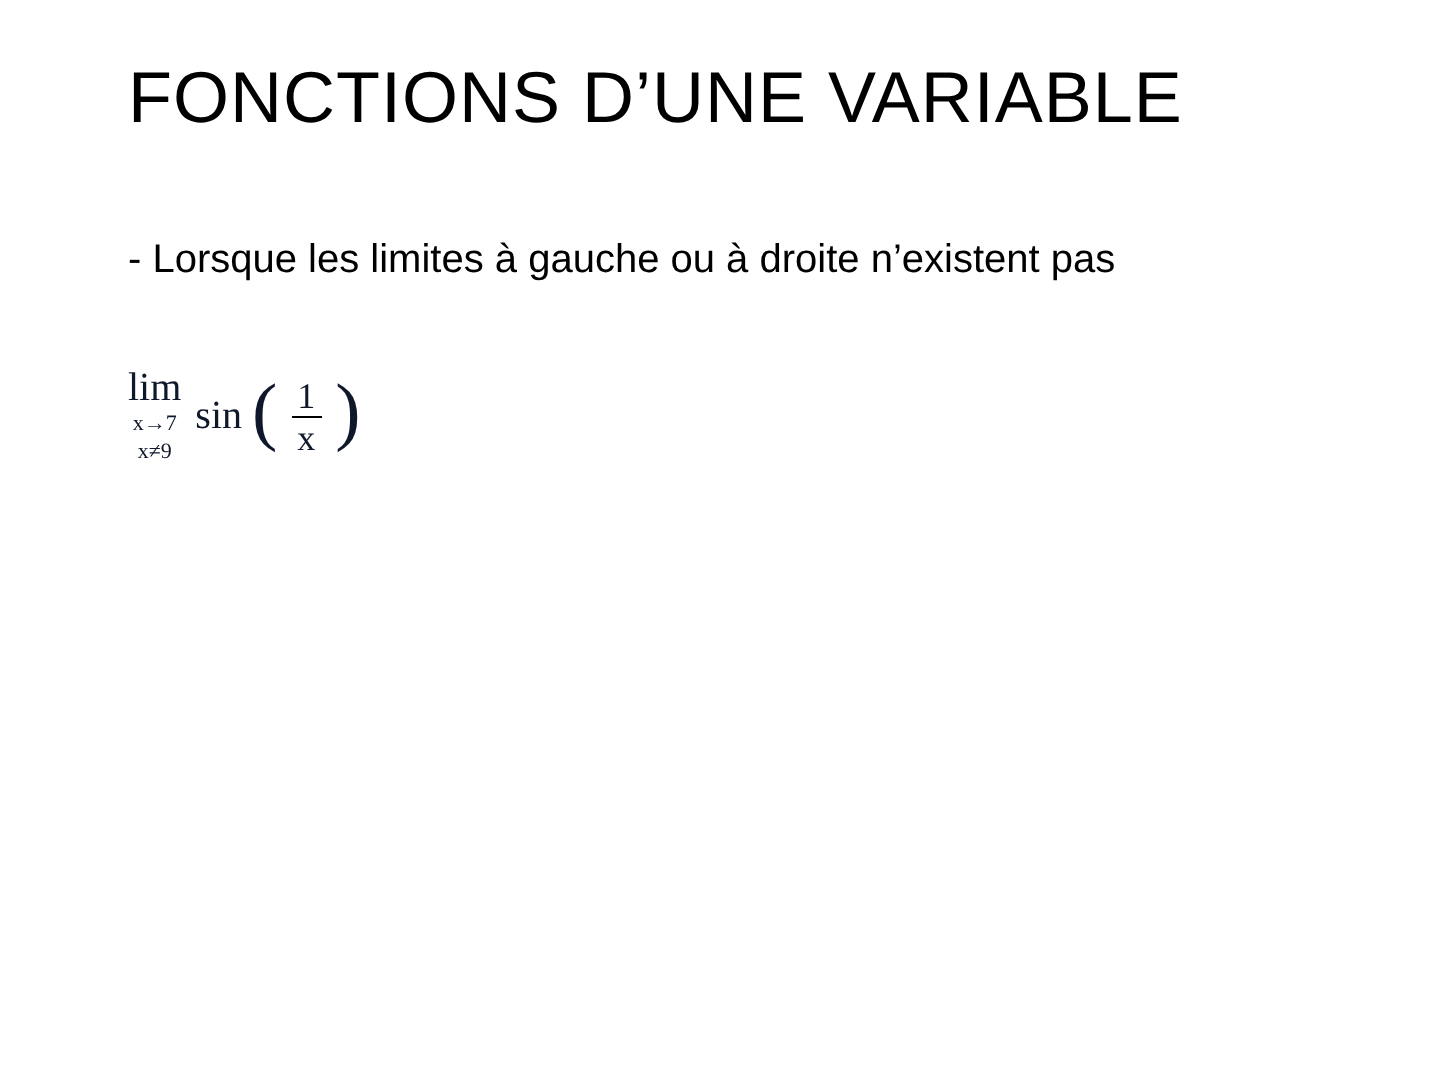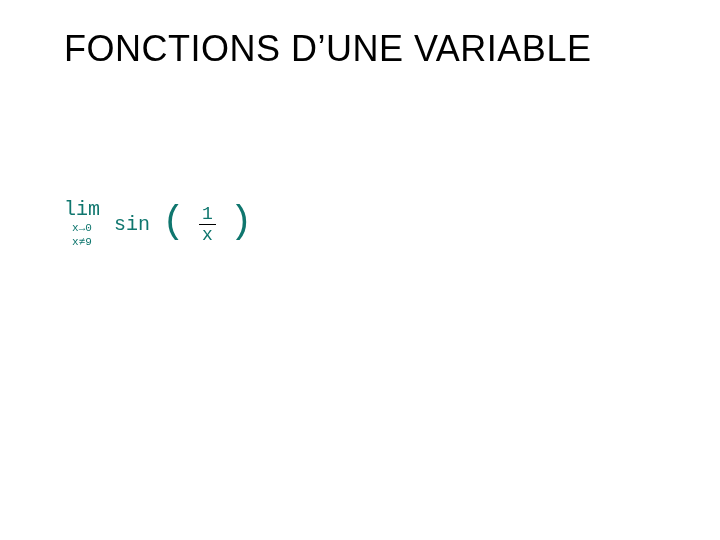--- a/index.html
+++ b/index.html
@@ -30,24 +30,23 @@
     left: 64px;
     font-size: 20px;
     line-height: 1.2;
   }
   .line1 { top: 118px; }
   .line2 { top: 144px; font-weight: 700; }
   .formula {
     position: absolute;
     left: 64px;
     top: 184px;
-    font-family: Liberation Mono, monospace;
+    font-family: Liberation Serif, serif;
     font-size: 20px;
-    color: #0f766e;
-    margin-top: 16px;
+    color: #0f172a;
   }
   .lim-block {
     display: inline-block;
     vertical-align: middle;
     text-align: center;
   }
   .lim-word {
     font-size: 20px;
     line-height: 1;
   }
@@ -90,25 +89,26 @@
     padding: 1px 3px 0 3px;
   }
 </style>
 </head>
 <body>
 
 <div class="slide">
 
   <div class="title">FONCTIONS D’UNE VARIABLE</div>
 
+  <div class="body-line line1">- Lorsque les limites à gauche ou à droite n’existent pas</div>
 
   <div class="formula">
     <span class="lim-block">
       <div class="lim-word">lim</div>
-      <div class="lim-sub">x→0</div>
+      <div class="lim-sub">x→7</div>
       <div class="lim-sub">x≠9</div>
     </span>
     <span class="sin-word">sin</span>
     <span class="paren">(</span>
     <span class="frac">
       <span class="num">1</span>
       <span class="den">x</span>
     </span>
     <span class="paren">)</span>
   </div>

